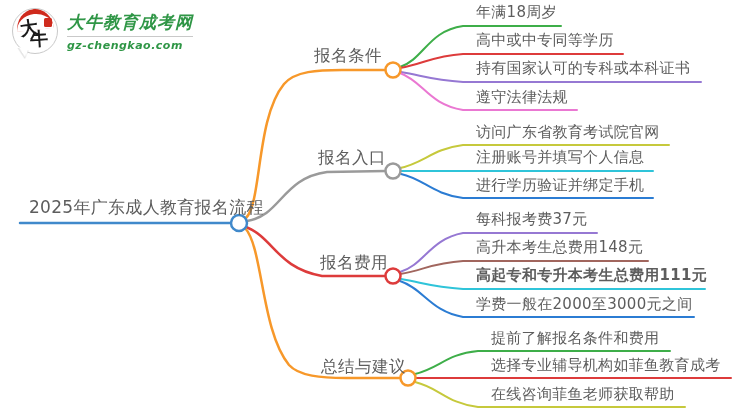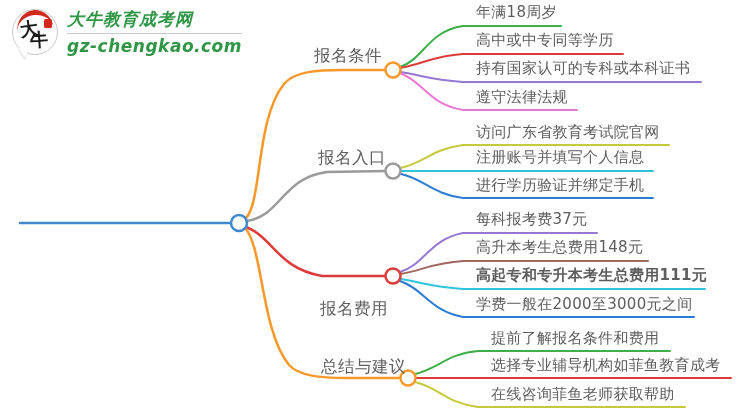--- a/index.html
+++ b/index.html
@@ -33,21 +33,21 @@
   }
   .logo-badge .tail{
     position:absolute;left:4px;bottom:-4px;width:0;height:0;
     border-left:9px solid transparent;border-right:2px solid transparent;
     border-top:9px solid #fff;transform:rotate(12deg);
     filter:drop-shadow(0 1.5px 0 #c9c9c9);
   }
   .logo-text{display:flex;flex-direction:column;font-style:italic;}
   .logo-name{color:#2f9646;font-weight:bold;font-size:17px;letter-spacing:1px;}
   .logo-domain{
-    color:#2f9646;font-weight:bold;font-size:17px;letter-spacing:0.5px;
+    color:#2f9646;font-weight:bold;font-size:11px;letter-spacing:0.5px;
     border-top:1px solid #c9c9c9;margin-top:2px;padding-top:2px;
   }
 </style>
 </head>
 <body>
 
 <div class="stage">
 
   <svg width="750" height="410" viewBox="0 0 750 410" fill="none">
 
@@ -90,24 +90,25 @@
       <span class="badge-char c1">大</span>
       <span class="badge-char c2">牛</span>
       <span class="tail"></span>
     </div>
     <div class="logo-text">
       <span class="logo-name">大牛教育成考网</span>
       <span class="logo-domain">gz-chengkao.com</span>
     </div>
   </div>
 
+  <div class="label root-label" style="left:29px;top:198px;">2025年广东成人教育报名流程</div>
 
   <div class="label branch-label" style="left:314px;top:47px;">报名条件</div>
   <div class="label branch-label" style="left:318px;top:149px;">报名入口</div>
-  <div class="label branch-label" style="left:320px;top:254px;margin-top:46px;">报名费用</div>
+  <div class="label branch-label" style="left:320px;top:254px;">报名费用</div>
   <div class="label branch-label" style="left:321px;top:358px;">总结与建议</div>
 
   <div class="label leaf-label" style="left:476px;top:4px;">年满18周岁</div>
   <div class="label leaf-label" style="left:476px;top:32px;">高中或中专同等学历</div>
   <div class="label leaf-label" style="left:476px;top:60px;text-align:center;">持有国家认可的专科或本科证书</div>
   <div class="label leaf-label" style="left:476px;top:89px;">遵守法律法规</div>
 
   <div class="label leaf-label" style="left:476px;top:124px;">访问广东省教育考试院官网</div>
   <div class="label leaf-label" style="left:476px;top:149px;">注册账号并填写个人信息</div>
   <div class="label leaf-label" style="left:476px;top:177px;">进行学历验证并绑定手机</div>

